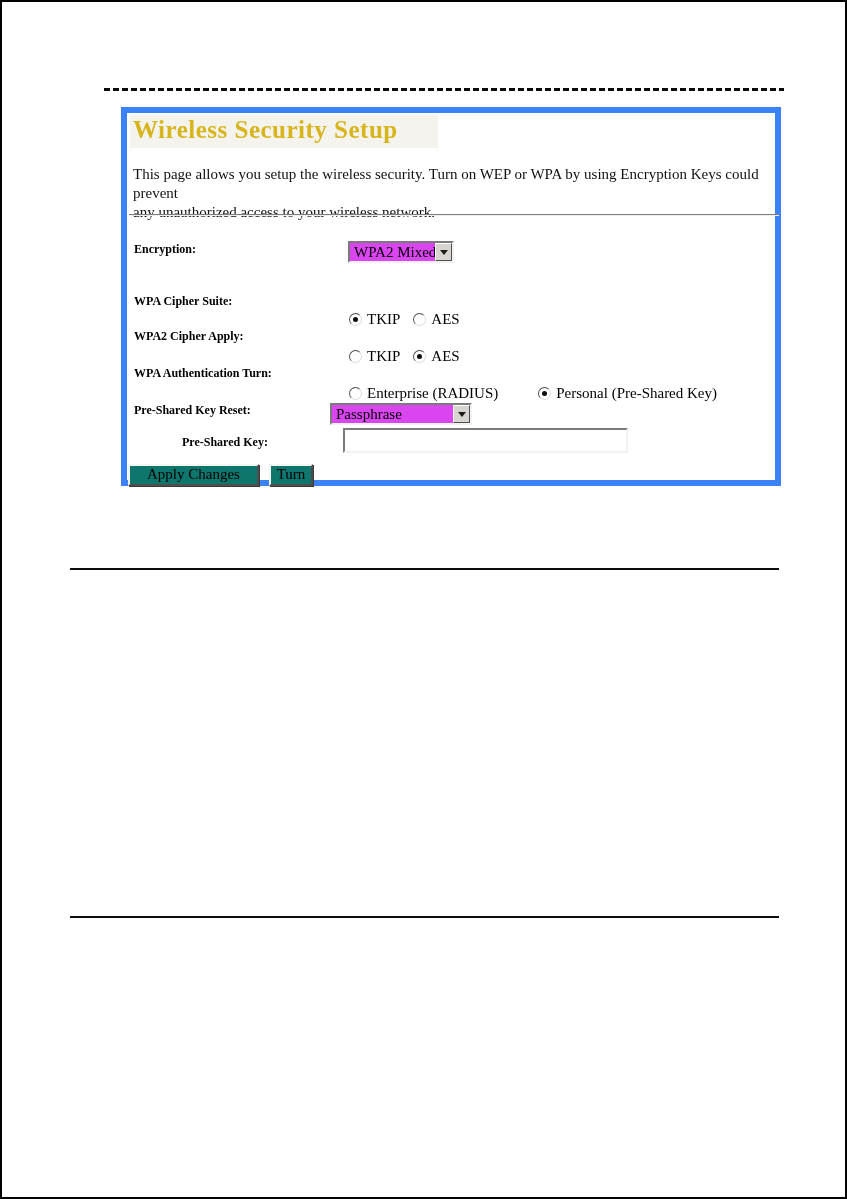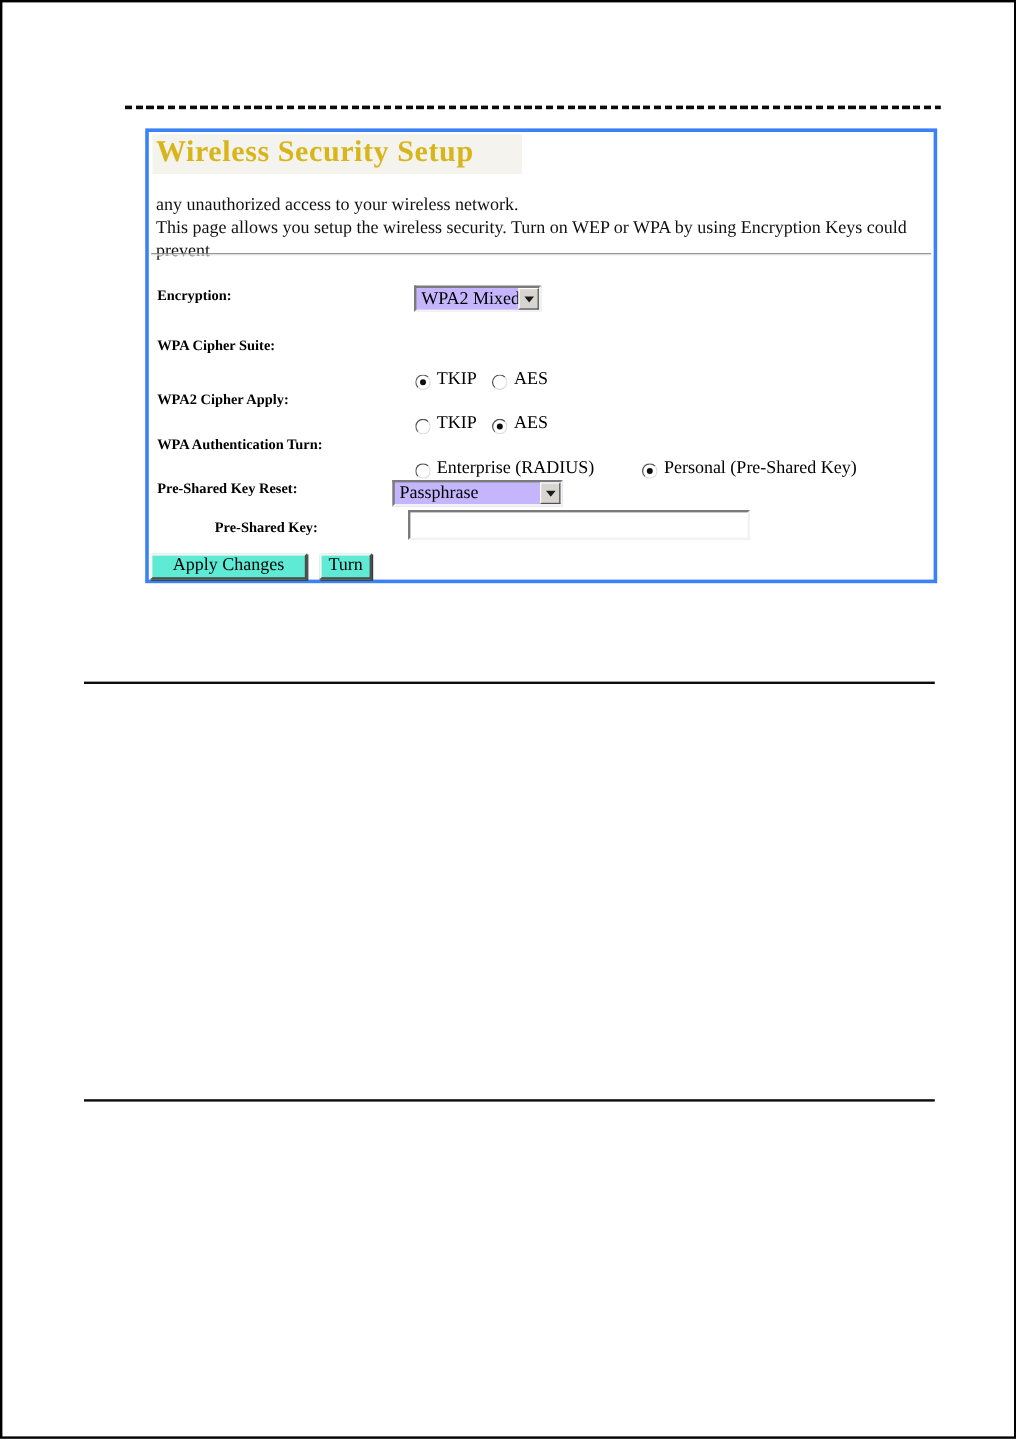--- a/index.html
+++ b/index.html
@@ -7,72 +7,72 @@
     width:847px;height:1199px;position:relative;background:#ffffff;
     font-family:"Liberation Serif",serif;overflow:hidden;
   }
   .frame{position:absolute;inset:0;border:2px solid #000;pointer-events:none;}
   .dashed-divider{
     position:absolute;left:104px;top:88px;width:680px;height:3px;
     background:repeating-linear-gradient(90deg,#0a0a0a 0 6px,transparent 6px 9px);
   }
   .panel{
     position:absolute;left:121px;top:107px;width:660px;height:379px;
-    border:3px solid #3b82f6;background:#fff;box-sizing:border-box;
+    border:6px solid #3b82f6;background:#fff;box-sizing:border-box;
   }
   .panel-title{
     position:absolute;left:3px;top:2px;display:inline-block;
     font-size:25px;font-weight:bold;color:#D8B51B;letter-spacing:.5px;
     background:#f4f3ee;padding:1px 40px 4px 3px;white-space:nowrap;
   }
   .panel-desc{
     position:absolute;left:6px;top:52px;width:650px;
     font-size:15px;line-height:19px;color:#111;
   }
   .panel-hr{
     position:absolute;left:2px;top:101px;width:650px;height:0;
     border-top:1px solid #7d7d7d;border-bottom:1px solid #efefef;
   }
   .f-label{
     position:absolute;left:7px;font-size:12px;font-weight:bold;color:#000;white-space:nowrap;
   }
   .select{
-    position:absolute;background:#c4b5fd;border:2px solid;
+    position:absolute;background:#d946ef;border:2px solid;
     border-color:#7b7b7b #f2f2f2 #f2f2f2 #7b7b7b;box-sizing:border-box;
     font-size:15px;display:flex;align-items:center;padding-left:4px;cursor:default;
   }
   .select .sel-text{white-space:nowrap;overflow:hidden;}
   .arrow-btn{
     position:absolute;right:0;top:0;bottom:0;width:17px;background:#d8d5d0;
     border:1px solid;border-color:#fdfdfd #505050 #505050 #fdfdfd;
     display:flex;align-items:center;justify-content:center;box-sizing:border-box;
   }
   .arrow-icon{
     width:0;height:0;border:4px solid transparent;border-top:5px solid #1c1c1c;
     margin-top:5px;
   }
   .radio-row{position:absolute;display:flex;align-items:center;height:16px;}
   .gap-sm{gap:13px;}
   .gap-lg{gap:40px;}
-  .radio-item{display:flex;align-items:flex-end;gap:5px;font-size:15px;white-space:nowrap;margin-top:36px;}
+  .radio-item{display:flex;align-items:center;gap:5px;font-size:15px;white-space:nowrap;margin-top:36px;}
   .radio{
     width:13px;height:13px;border-radius:50%;background:#fff;box-sizing:border-box;
     border:1px solid;border-color:#4f4f4f #dcdcdc #dcdcdc #4f4f4f;position:relative;flex:0 0 auto;
   }
   .radio.checked::after{
     content:"";position:absolute;left:3px;top:3px;width:5px;height:5px;
     border-radius:50%;background:#0e0e0e;
   }
   .text-input{
     position:absolute;border:2px solid;border-color:#7b7b7b #f2f2f2 #f2f2f2 #7b7b7b;
     background:#fff;box-sizing:border-box;font-family:"Liberation Serif",serif;
     font-size:15px;padding:0 3px;outline:none;
   }
   .btn{
-    position:absolute;background:#5eead4;border:2px solid;
+    position:absolute;background:#0f766e;border:2px solid;
     border-color:#f6f5f2 #4e4e4e #4e4e4e #f6f5f2;box-sizing:border-box;
     box-shadow:1px 1px 0 0 #3a3a3a;
     font-family:"Liberation Serif",serif;font-size:15px;color:#000;
     display:flex;align-items:center;justify-content:center;padding:0 0 2px 0;cursor:default;
   }
   .rule{position:absolute;left:70px;width:709px;height:2px;background:#0d0d0d;}
   .rule-1{top:568px;}
   .rule-2{top:916px;}
 </style>
 </head>
@@ -80,35 +80,35 @@
 
 <div class="frame"></div>
 
 <div class="dashed-divider"></div>
 
 <div class="panel">
 
   <div class="panel-title">Wireless Security Setup</div>
 
   <div class="panel-desc">
+    <div>This page allows you setup the wireless security. Turn on WEP or WPA by using Encryption Keys could prevent</div>
     <div>any unauthorized access to your wireless network.</div>
-    <div>This page allows you setup the wireless security. Turn on WEP or WPA by using Encryption Keys could prevent</div>
   </div>
 
   <div class="panel-hr"></div>
 
   <div class="f-label" style="top:129px;">Encryption:</div>
   <div class="select" style="left:221px;top:128px;width:106px;height:22px;">
     <span class="sel-text">WPA2 Mixed</span>
     <span class="arrow-btn">
       <span class="arrow-icon"></span>
     </span>
   </div>
 
-  <div class="f-label" style="top:171px;">WPA Cipher Suite:</div>
+  <div class="f-label" style="top:181px;">WPA Cipher Suite:</div>
   <div class="radio-row gap-sm" style="left:222px;top:180px;">
     <span class="radio-item">
       <span class="radio checked"></span>
       <span>TKIP</span>
     </span>
     <span class="radio-item">
       <span class="radio"></span>
       <span>AES</span>
     </span>
   </div>

